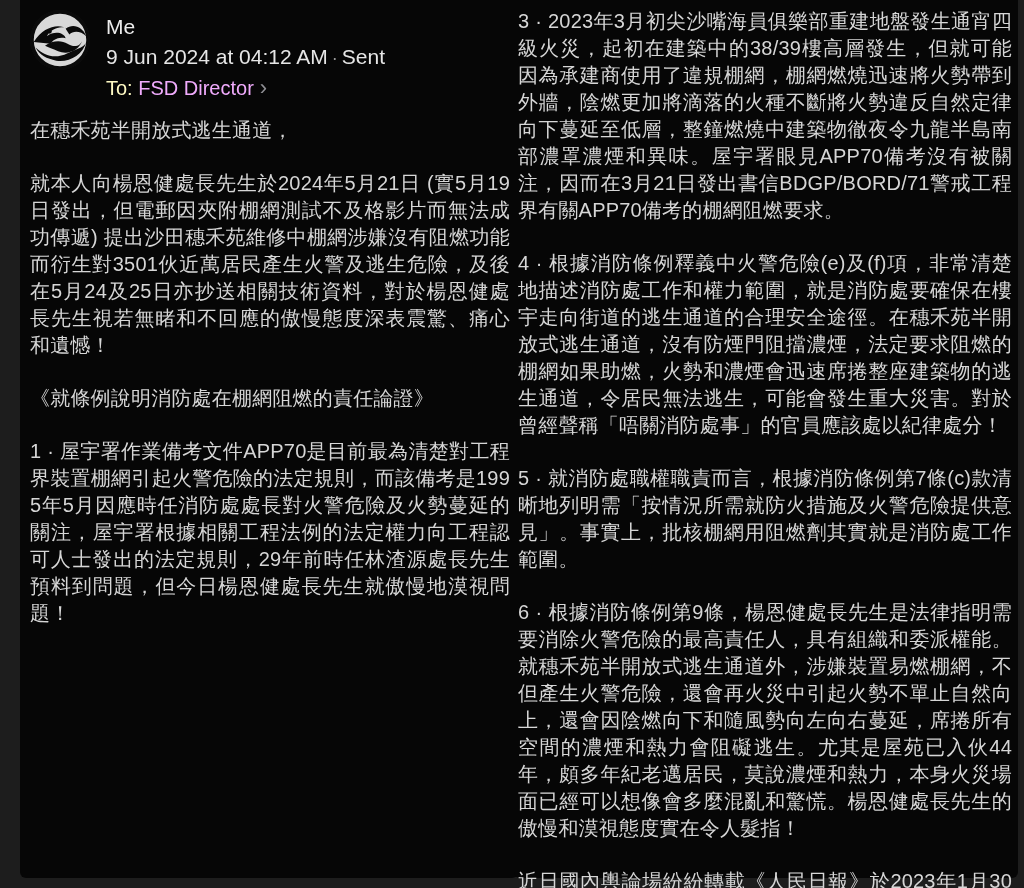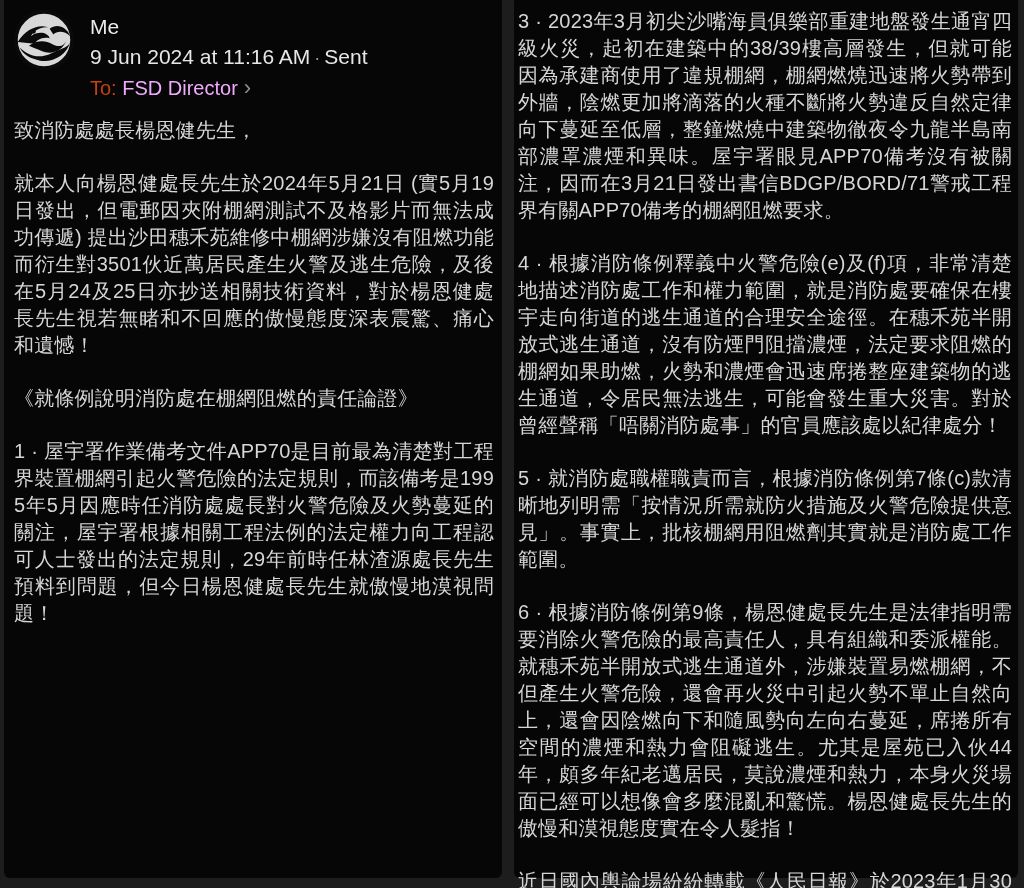--- a/index.html
+++ b/index.html
@@ -1,31 +1,31 @@
 <!DOCTYPE html>
 <html><head>
 <meta charset="utf-8">
 <style>
   * { margin:0; padding:0; box-sizing:border-box; }
   html,body { width:1024px; height:888px; background:#1b1b1b; overflow:hidden;
               font-family:"Liberation Sans", sans-serif; }
   .stage { position:relative; width:1024px; height:888px; background:#1d1d1d; }
   .col { position:absolute; top:0; background:#060606; height:878px; }
-  .col-left  { left:4px;  width:498px; border-radius:0 0 6px 6px; padding:10px 8px 0 10px; }
+  .col-left  { left:20px;  width:498px; border-radius:0 0 6px 6px; padding:10px 8px 0 10px; }
   .col-right { left:514px; width:504px; border-radius:0 0 6px 6px; padding:8px 6px 0 4px; }
 
   .header { display:flex; align-items:flex-start; gap:16px; margin-bottom:14px; }
   .avatar { width:60px; height:60px; border-radius:50%; overflow:hidden; flex:0 0 auto;
             background:#111; }
   .hmeta { padding-top:2px; }
   .sender { font-size:21px; color:#ececec; line-height:30px; }
   .dateline { font-size:21px; color:#e6e6e6; line-height:30px; }
   .dot-sep { color:#9a9a9a; font-size:18px; padding:0 4px; }
   .toline { font-size:20px; line-height:29px; }
-  .to-label { color:#c2410c; }
+  .to-label { color:#fef9c3; }
   .recipient { color:#f0abfc; }
   .chev { color:#8e8e93; font-size:22px; padding-left:6px; }
 
   .body-text p { font-size:20px; line-height:27px; color:#d6d6d6;
                  text-align:justify; margin-bottom:26px;
                  letter-spacing:0.2px; word-break:break-all; }
   .doc-title { text-align:left !important; }
 </style>
 </head>
 <body>
@@ -42,31 +42,31 @@
           <path d="M4 34 C14 18, 30 14, 40 20 C33 16, 22 20, 18 28 C26 22, 36 24, 38 30 C30 28, 24 32, 22 36 Z" fill="#0a0a0a"></path>
           <path d="M38 20 C46 14, 56 18, 60 28 C54 22, 46 22, 42 26 Z" fill="#0a0a0a"></path>
           <path d="M6 40 C16 50, 28 52, 40 46 C52 40, 58 40, 60 34 C56 48, 42 56, 28 54 C18 52, 10 48, 6 40 Z" fill="#0a0a0a"></path>
           <path d="M16 38 C24 32, 34 32, 40 36 C48 41, 54 38, 56 32 C52 44, 40 48, 30 44 C24 41, 20 40, 16 38 Z" fill="#0a0a0a"></path>
           <circle cx="21" cy="23" r="2.2" fill="#0a0a0a"></circle>
         </svg>
       </div>
       <div class="hmeta">
         <div class="sender">Me</div>
         <div class="dateline">
-          <span>9 Jun 2024 at 11:16 AM</span><span class="dot-sep">·</span><span>Sent</span>
+          <span>9 Jun 2024 at 04:12 AM</span><span class="dot-sep">·</span><span>Sent</span>
         </div>
         <div class="toline">
           <span class="to-label">To:</span>
           <span class="recipient">FSD Director</span><span class="chev">›</span>
         </div>
       </div>
     </div>
 
     <div class="body-text">
-      <p>致消防處處長楊恩健先生，</p>
+      <p>在穗禾苑半開放式逃生通道，</p>
       <p>就本人向楊恩健處長先生於2024年5月21日 (實5月19日發出，但電郵因夾附棚網測試不及格影片而無法成功傳遞) 提出沙田穗禾苑維修中棚網涉嫌沒有阻燃功能而衍生對3501伙近萬居民產生火警及逃生危險，及後在5月24及25日亦抄送相關技術資料，對於楊恩健處長先生視若無睹和不回應的傲慢態度深表震驚、痛心和遺憾！</p>
       <p class="doc-title">《就條例說明消防處在棚網阻燃的責任論證》</p>
       <p>1 · 屋宇署作業備考文件APP70是目前最為清楚對工程界裝置棚網引起火警危險的法定規則，而該備考是1995年5月因應時任消防處處長對火警危險及火勢蔓延的關注，屋宇署根據相關工程法例的法定權力向工程認可人士發出的法定規則，29年前時任林渣源處長先生預料到問題，但今日楊恩健處長先生就傲慢地漠視問題！</p>
 
     </div>
   </div>
 
   <div class="col col-right">
     <div class="body-text">
       <p>3 · 2023年3月初尖沙嘴海員俱樂部重建地盤發生通宵四級火災，起初在建築中的38/39樓高層發生，但就可能因為承建商使用了違規棚網，棚網燃燒迅速將火勢帶到外牆，陰燃更加將滴落的火種不斷將火勢違反自然定律向下蔓延至低層，整鐘燃燒中建築物徹夜令九龍半島南部濃罩濃煙和異味。屋宇署眼見APP70備考沒有被關注，因而在3月21日發出書信BDGP/BORD/71警戒工程界有關APP70備考的棚網阻燃要求。</p>

